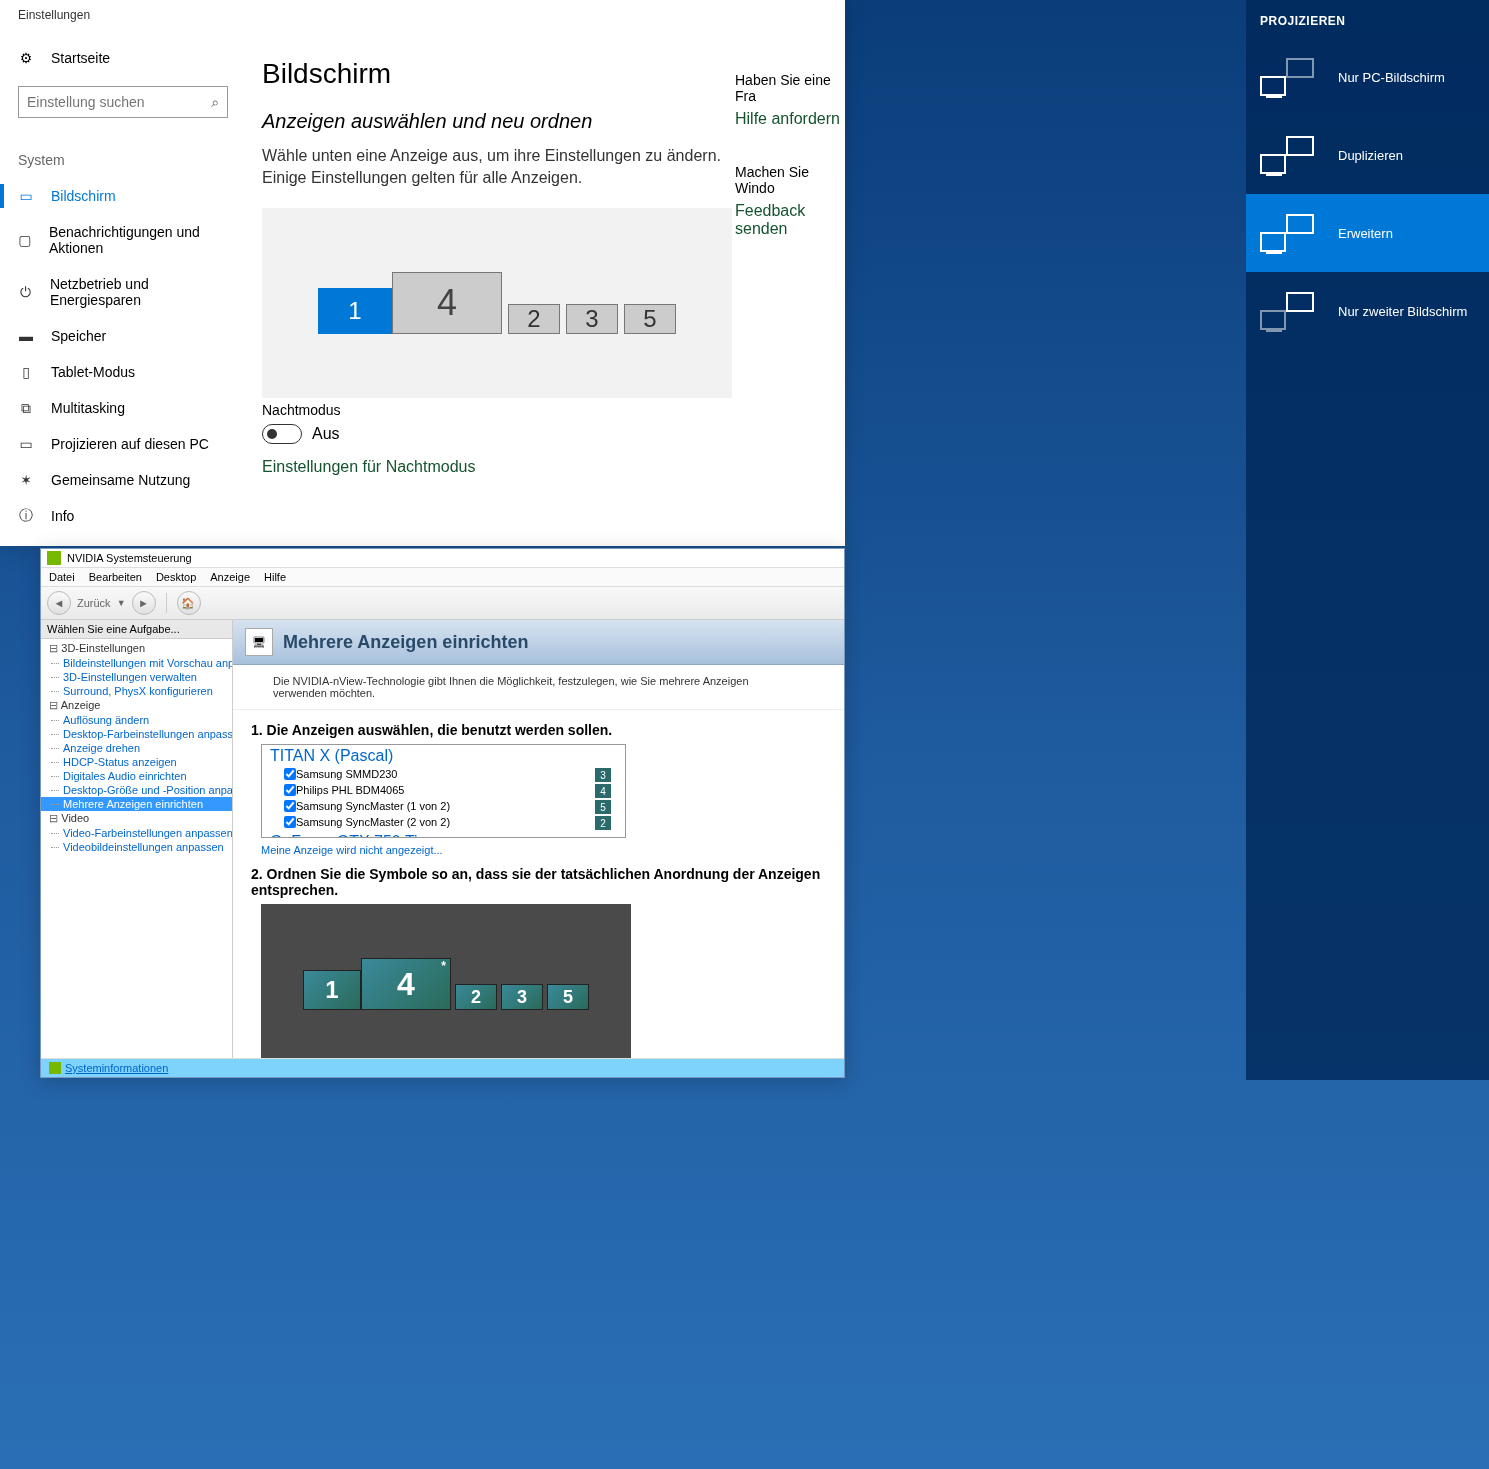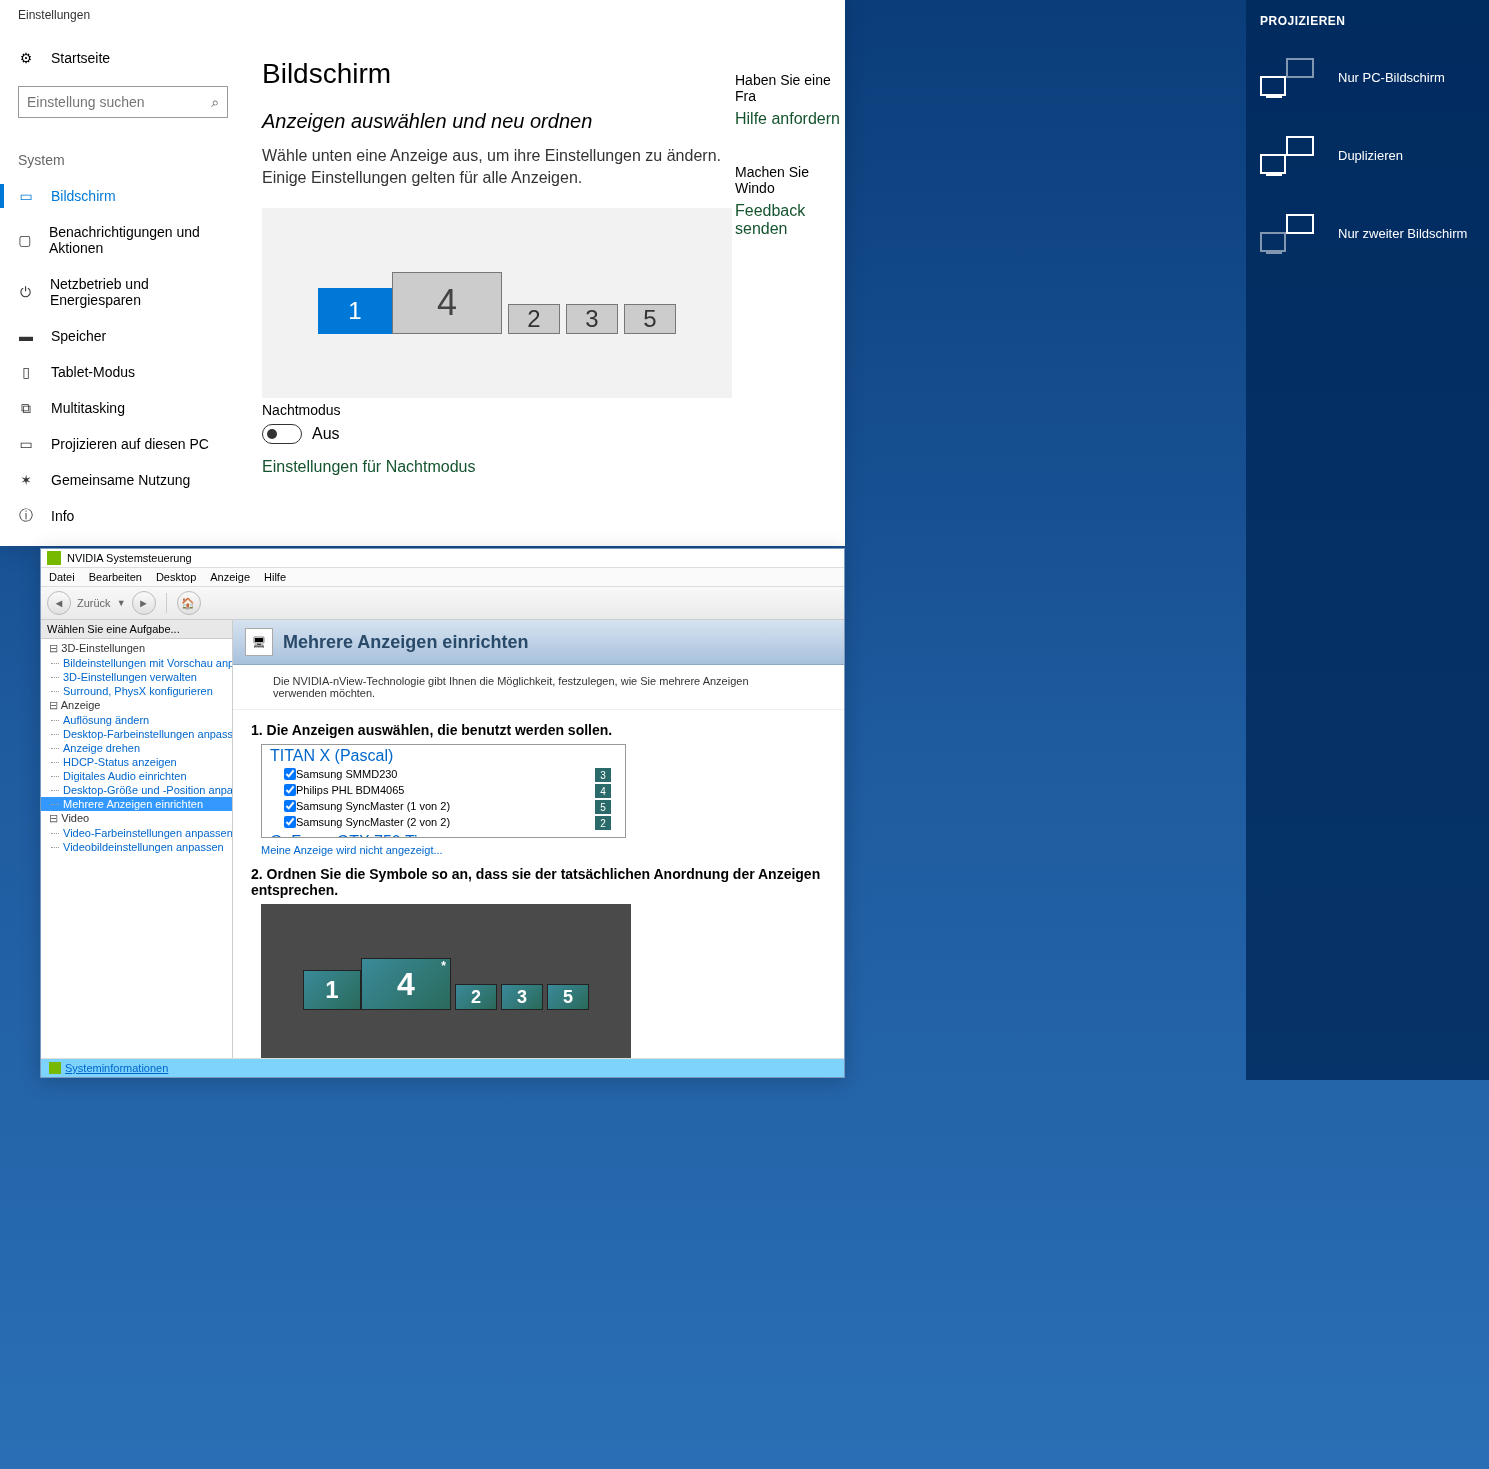--- a/index.html
+++ b/index.html
@@ -295,20 +295,27 @@
       </div>
     <span class="pp-label">Nur PC-Bildschirm</span>
   </div>
   <div class="pp-item">
     <div class="pp-icon">
         <div class="sc1"></div>
         <div class="sc2"></div>
       </div>
     <span class="pp-label">Duplizieren</span>
   </div>
+  <div class="pp-item sel">
+    <div class="pp-icon">
+        <div class="sc1"></div>
+        <div class="sc2"></div>
+      </div>
+    <span class="pp-label">Erweitern</span>
+  </div>
   <div class="pp-item">
     <div class="pp-icon dim2">
         <div class="sc1"></div>
         <div class="sc2"></div>
       </div>
     <span class="pp-label">Nur zweiter Bildschirm</span>
   </div>
 </div>
 
 </body></html>

